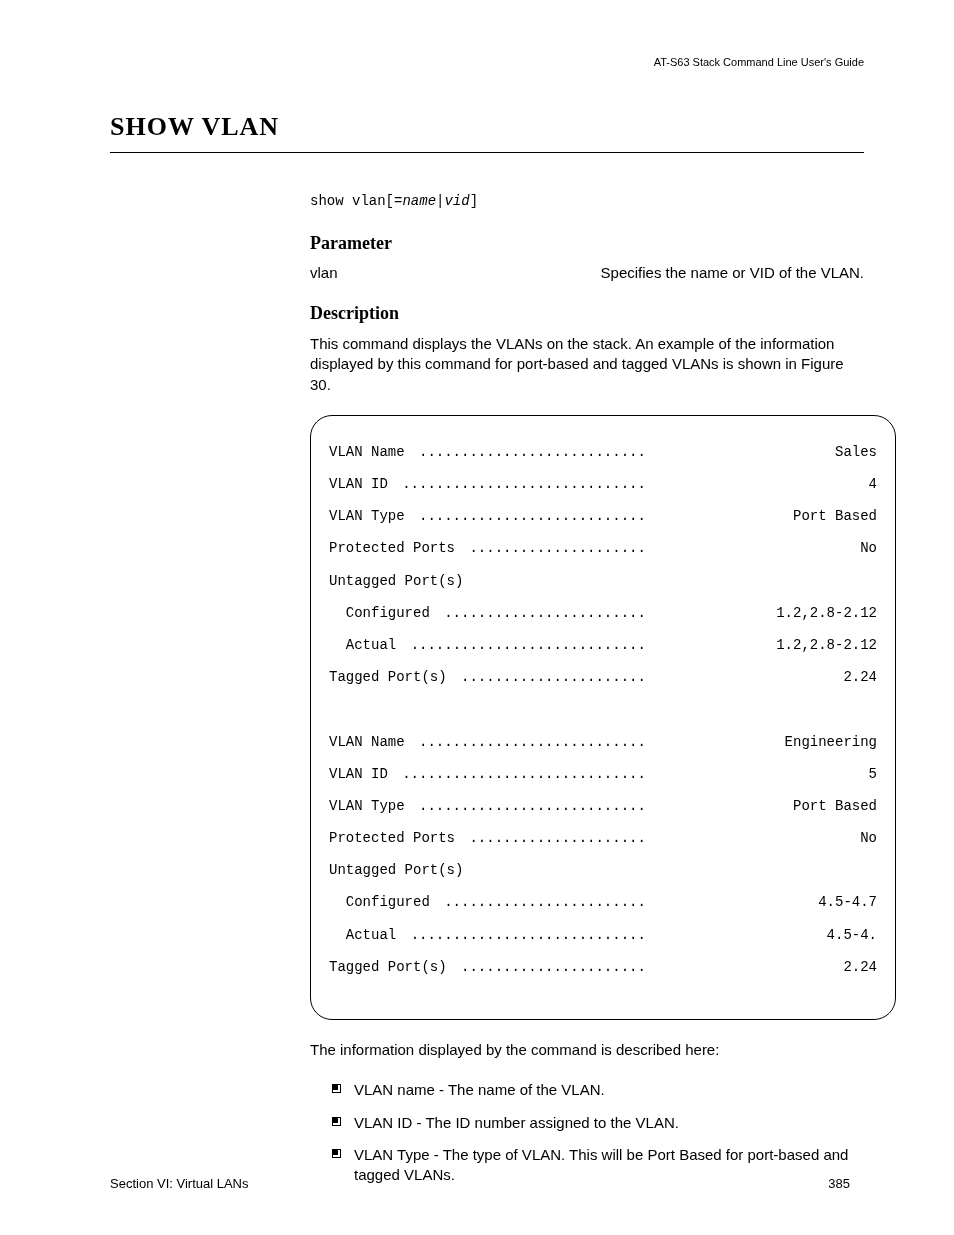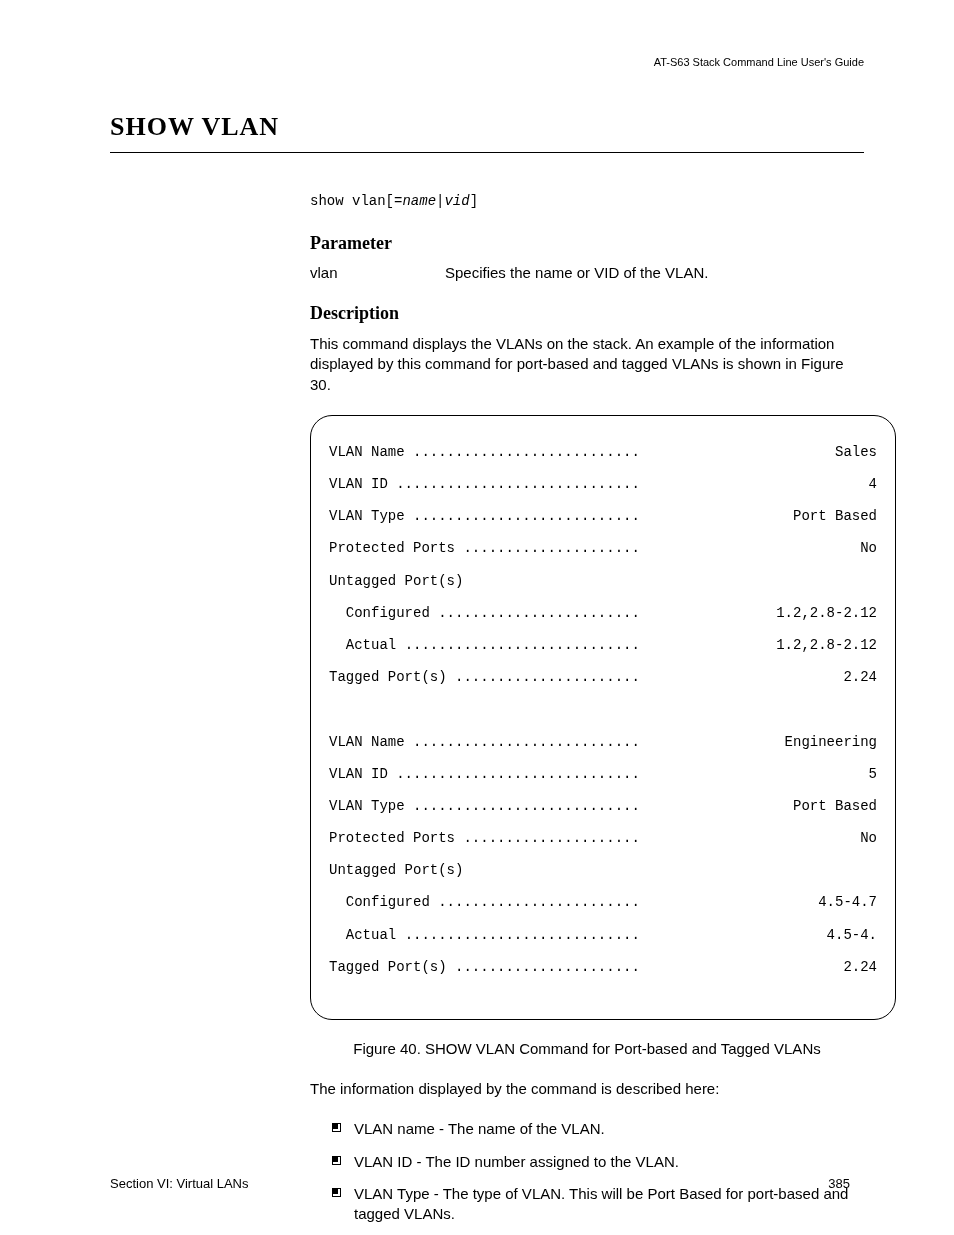--- a/index.html
+++ b/index.html
@@ -48,38 +48,38 @@
     font-size: 14px;
     margin-bottom: 24px;
   }
   .syntax-line .italic { font-style: italic; }
   .param-row {
     display: flex;
     margin-bottom: 22px;
     font-size: 15px;
   }
   .param-key { width: 135px; }
-  .param-desc { flex: 1; }
+  .param-desc { flex: 1; text-align: right; }
   .desc-para {
     font-size: 15px;
     line-height: 1.35;
     margin-bottom: 20px;
   }
   .terminal {
     border: 1px solid #000;
     border-radius: 22px;
     padding: 12px 18px 12px 18px;
     font-family: "Courier New", Courier, monospace;
     font-size: 14px;
     white-space: pre;
     line-height: 1.15;
     margin-bottom: 20px;
     width: 548px;
   }
-  .terminal .row { display: flex; }
+  .terminal .row { display: flex; gap: 6px; }
   .terminal .k { white-space: pre; }
   .terminal .dots { flex: 1; overflow: hidden; letter-spacing: 0; }
   .terminal .v { white-space: pre; padding-left: 4px; }
   .caption {
     font-size: 15px;
     text-align: center;
     margin: 0 auto 22px auto;
   }
   .bullets {
     list-style: none;
@@ -157,21 +157,20 @@
 <div class="row"><span class="k">VLAN Name </span><span class="dots">...........................</span><span class="v">Engineering</span></div>
 <div class="row"><span class="k">VLAN ID </span><span class="dots">.............................</span><span class="v">5</span></div>
 <div class="row"><span class="k">VLAN Type </span><span class="dots">...........................</span><span class="v">Port Based</span></div>
 <div class="row"><span class="k">Protected Ports </span><span class="dots">.....................</span><span class="v">No</span></div>
 <div class="row"><span class="k">Untagged Port(s)</span></div>
 <div class="row"><span class="k">  Configured </span><span class="dots">........................</span><span class="v">4.5-4.7</span></div>
 <div class="row"><span class="k">  Actual </span><span class="dots">............................</span><span class="v">4.5-4.</span></div>
 <div class="row"><span class="k">Tagged Port(s) </span><span class="dots">......................</span><span class="v">2.24</span></div>
     </div>
 
-    <div class="caption">Figure 40. SHOW VLAN Command for Port-based and Tagged VLANs</div>
 
     <div class="desc-para">The information displayed by the command is described here:</div>
 
     <ul class="bullets">
       <li>VLAN name - The name of the VLAN.</li>
       <li>VLAN ID - The ID number assigned to the VLAN.</li>
       <li>VLAN Type - The type of VLAN. This will be Port Based for port-based and tagged VLANs.</li>
 
     </ul>
   </div>

